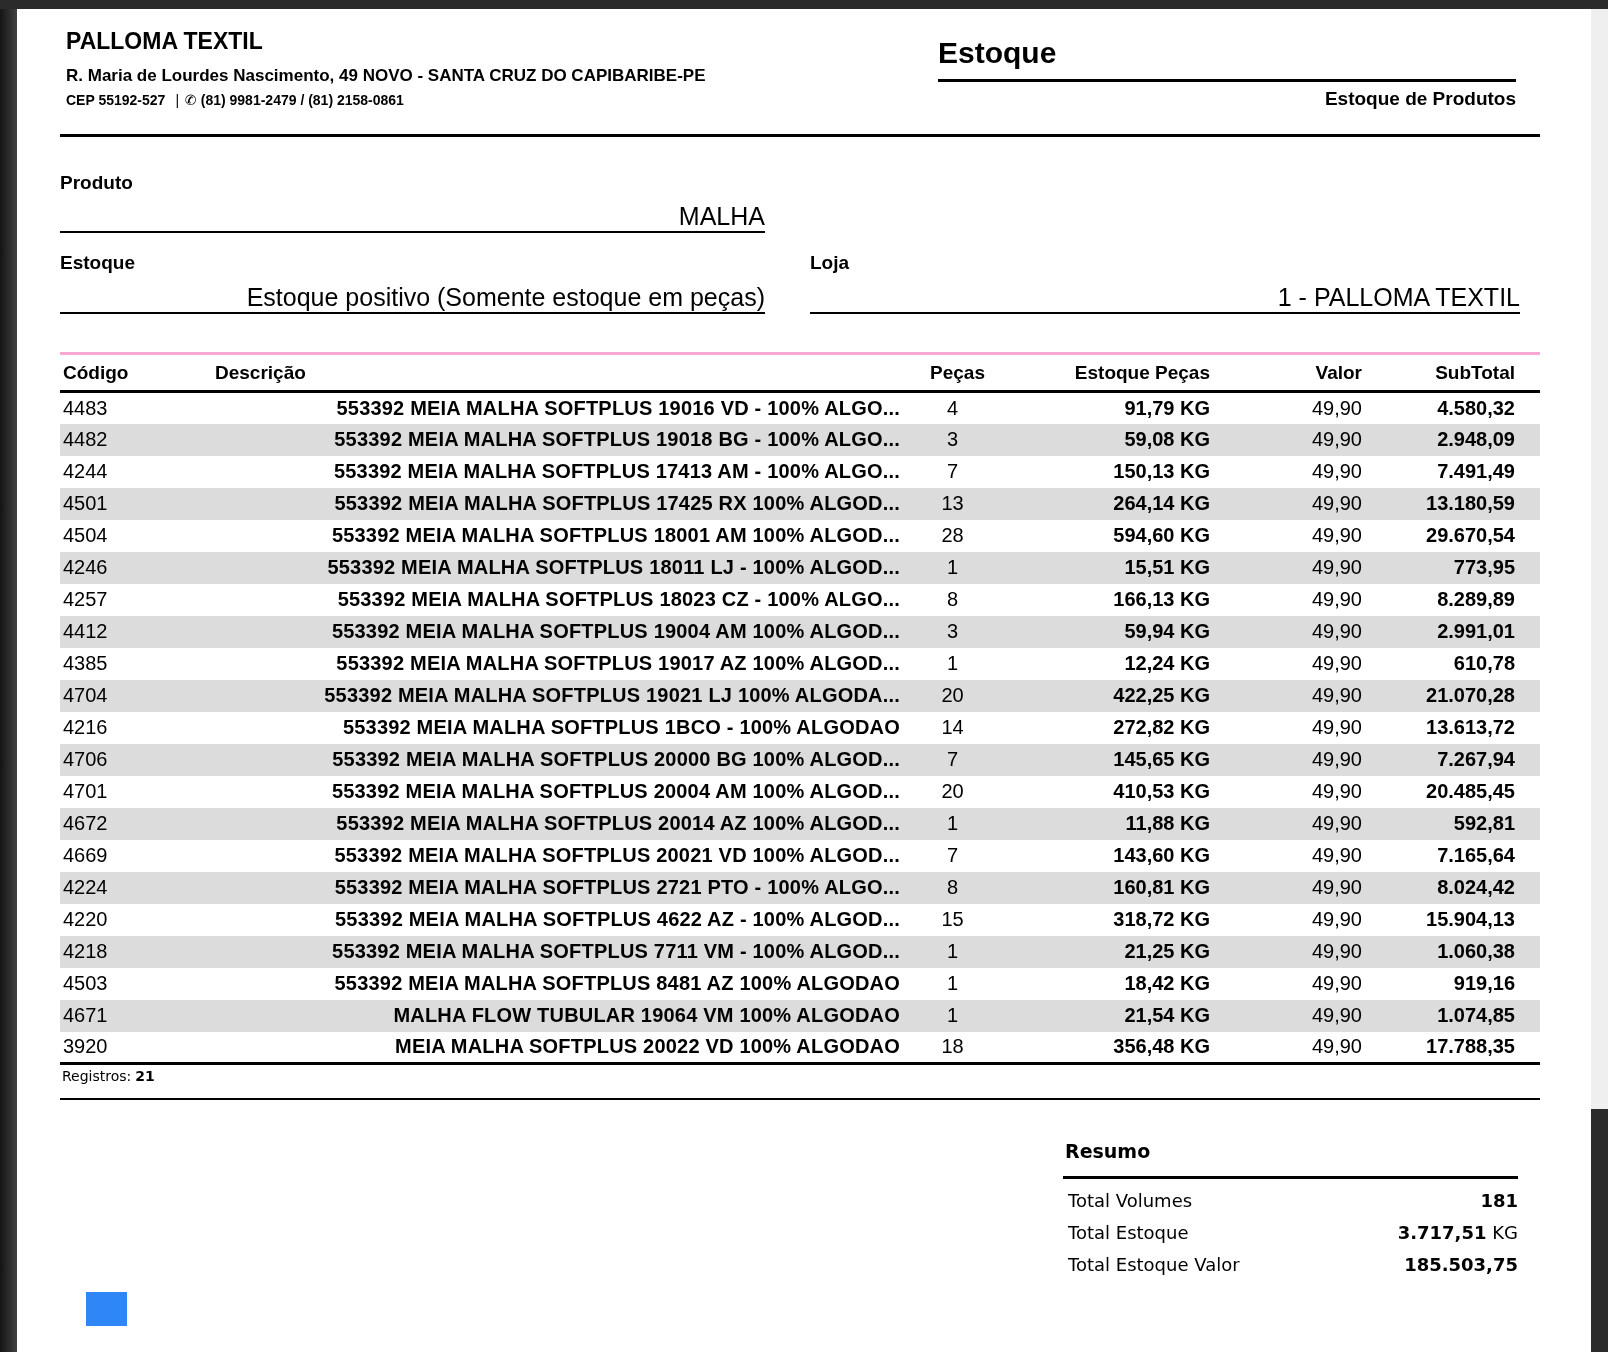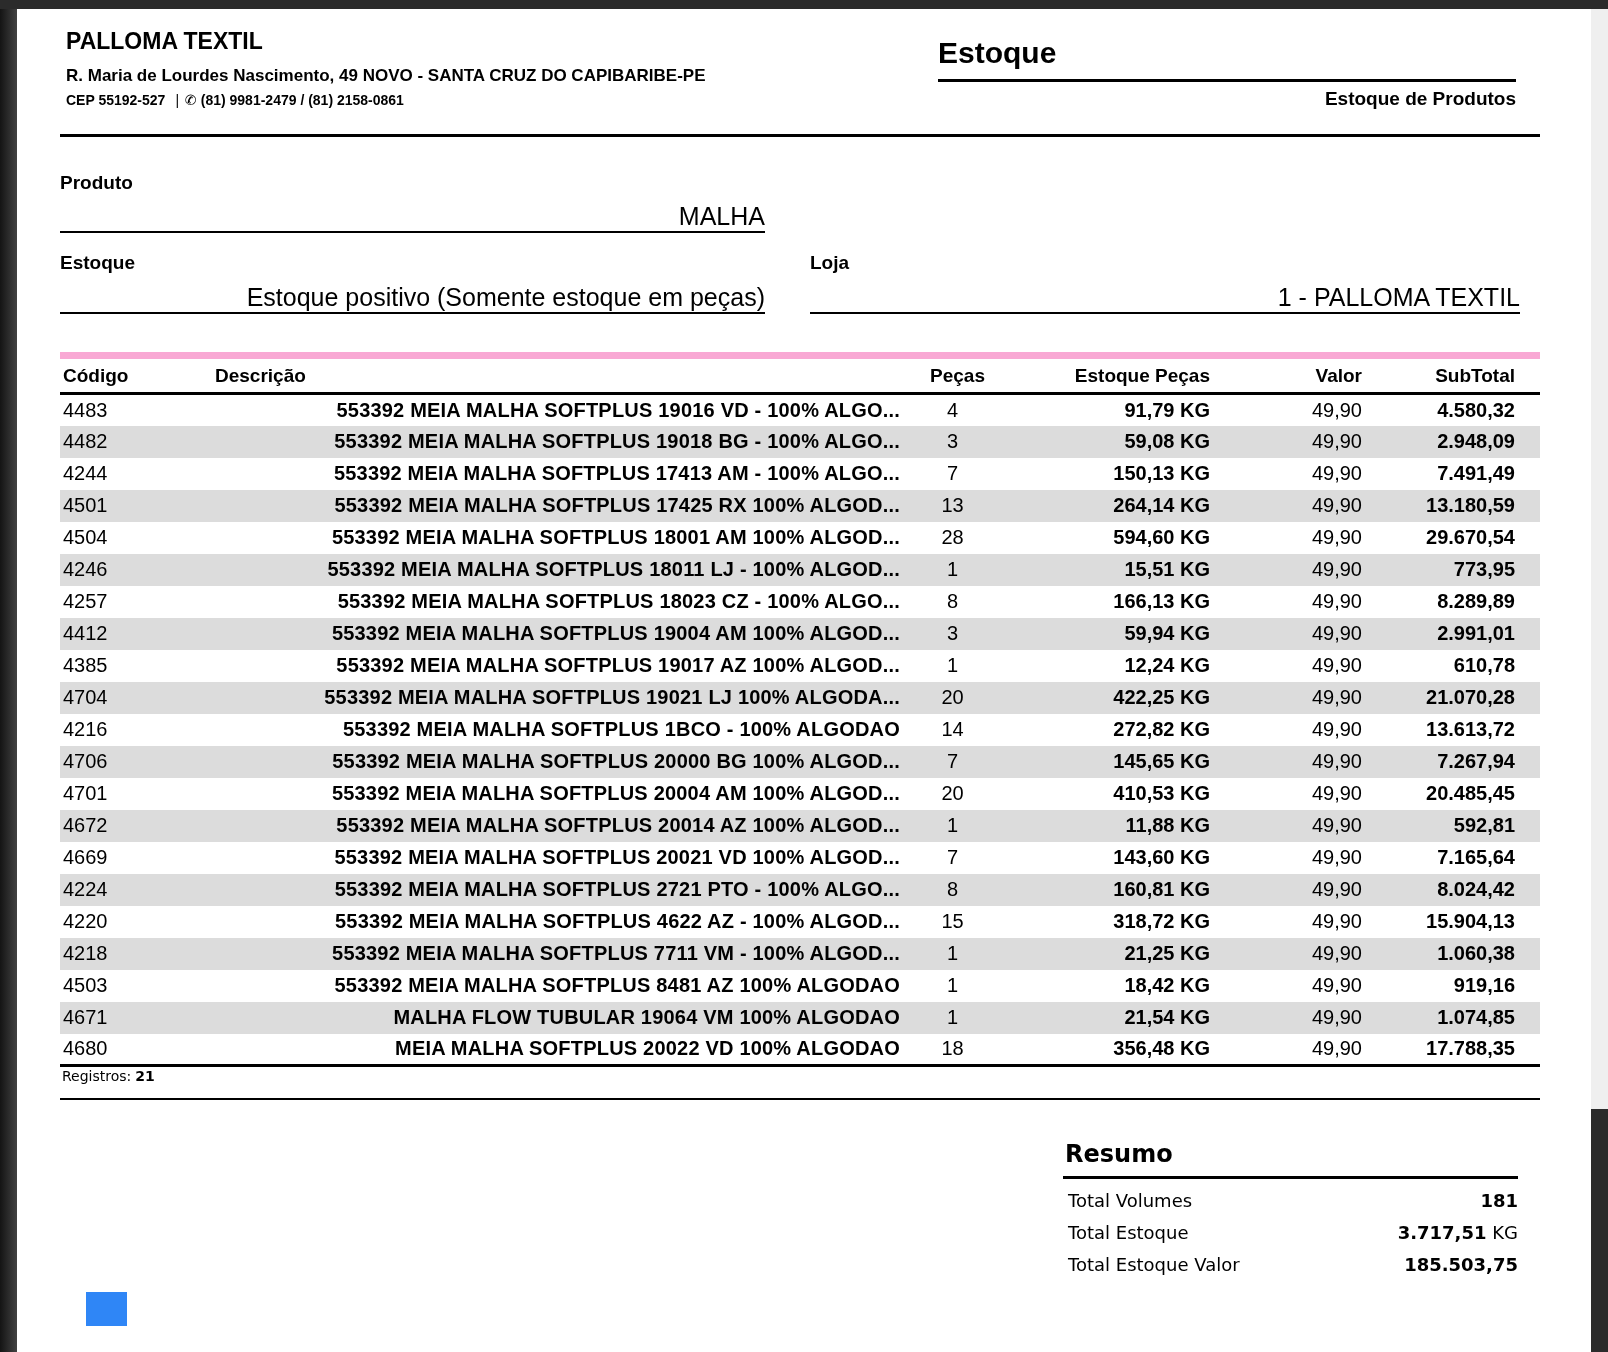--- a/index.html
+++ b/index.html
@@ -44,21 +44,21 @@
   .loja-label { left:810px; top:252px; }
   .loja-value { left:810px; top:283px; width:710px; }
   .loja-rule  { left:810px; top:312px; width:710px; }
 
   
   .stock-table-wrap { left:60px; top:352px; width:1480px; }
   table { width:1480px; border-collapse:collapse; table-layout:fixed; }
   col.w-codigo { width:155px; } col.w-desc { width:685px; } col.w-pecas { width:105px; }
   col.w-est { width:225px; } col.w-valor { width:150px; } col.w-sub { width:160px; }
   thead th {
-    border-top:7px solid #f9a8d4; border-bottom:3px solid #000;
+    border-top:3px solid #f9a8d4; border-bottom:3px solid #000;
     font-size:19px; font-weight:bold; height:38px; vertical-align:middle;
   }
   .h-codigo { text-align:left; padding-left:3px; }
   .h-desc   { text-align:left; }
   .h-pecas  { text-align:right; padding-right:20px; }
   .h-est    { text-align:right; padding-right:20px; }
   .h-valor  { text-align:right; padding-right:18px; }
   .h-sub    { text-align:right; padding-right:25px; }
   tbody td { height:32px; font-size:20px; vertical-align:middle; white-space:nowrap; overflow:hidden; }
   tbody tr:nth-child(even) { background:#dcdcdc; }
@@ -69,21 +69,21 @@
   .c-est    { text-align:right; font-weight:bold; padding-right:20px; }
   .c-valor  { text-align:right; padding-right:18px; }
   .c-sub    { text-align:right; font-weight:bold; padding-right:25px; }
 
   .registros { left:62px; top:1068px; font-size:14px; font-family:"DejaVu Sans",sans-serif; }
   .registros b { padding-left:4px; }
   .registros-rule { left:60px; top:1098px; width:1480px; height:2px; background:#000; }
 
   
   .resumo { font-family:"DejaVu Sans",sans-serif; }
-  .resumo-title { left:1065px; top:1140px; font-size:24px; font-weight:bold; }
+  .resumo-title { left:1065px; top:1140px; font-size:19px; font-weight:bold; }
   .resumo-rule { left:1063px; top:1176px; width:455px; height:3px; background:#000; }
   .resumo-rows { left:1063px; top:1184px; width:455px; }
   .resumo-row { display:flex; justify-content:space-between; align-items:center; height:32px; font-size:18px; }
   .resumo-row .r-label { padding-left:5px; }
   .resumo-row .r-value b { font-weight:bold; }
 
   .blue-marker { left:86px; top:1292px; width:41px; height:34px; background:#2f86f6; }
 </style>
 </head>
 <body>
@@ -291,21 +291,21 @@
         </tr>
         <tr>
           <td class="c-codigo">4671</td>
           <td class="c-desc">MALHA FLOW TUBULAR 19064 VM 100% ALGODAO</td>
           <td class="c-pecas">1</td>
           <td class="c-est">21,54 KG</td>
           <td class="c-valor">49,90</td>
           <td class="c-sub">1.074,85</td>
         </tr>
         <tr>
-          <td class="c-codigo">4680</td>
+          <td class="c-codigo">3920</td>
           <td class="c-desc">MEIA MALHA SOFTPLUS 20022 VD 100% ALGODAO</td>
           <td class="c-pecas">18</td>
           <td class="c-est">356,48 KG</td>
           <td class="c-valor">49,90</td>
           <td class="c-sub">17.788,35</td>
         </tr>
       </tbody>
   </table>
 </div>
 

